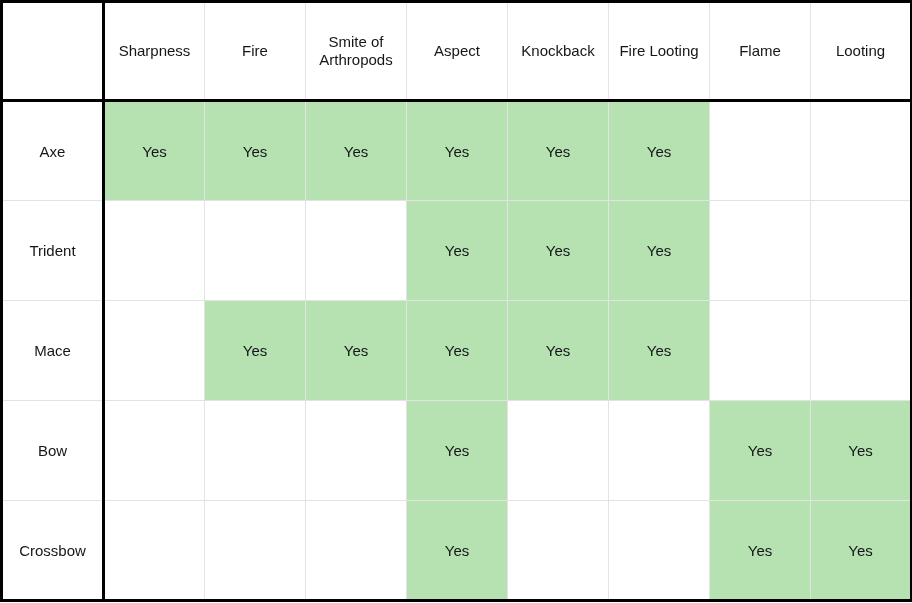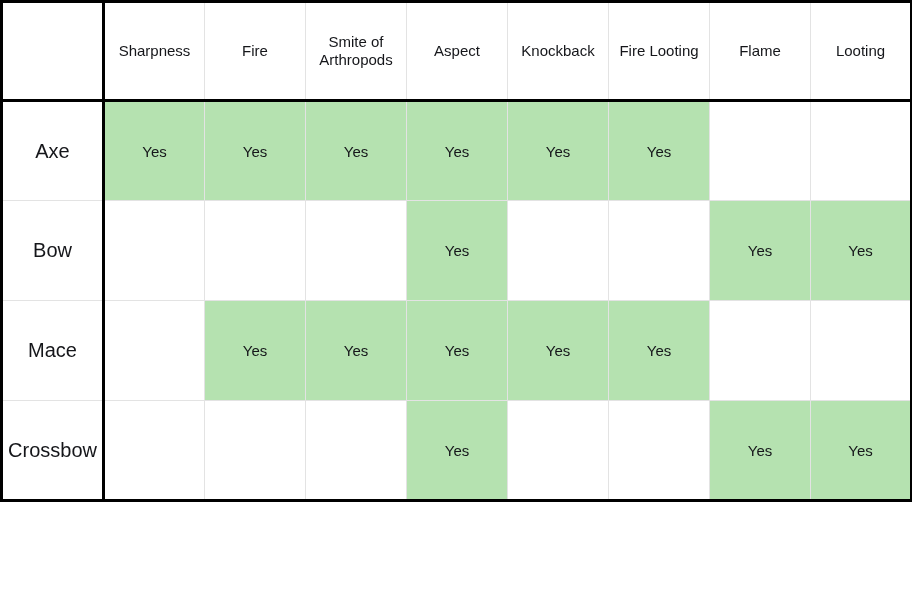--- a/index.html
+++ b/index.html
@@ -62,21 +62,21 @@
   
   table.matrix thead th.corner-cell,
   table.matrix tbody th.row-label {
     border-right: 3px solid #000000;
   }
 
   
   table.matrix tbody tr { height: 100px; }
   table.matrix tbody th.row-label {
     height: 100px;
-    font-size: 20px;
+    font-size: 15px;
     background: #ffffff;
     font-weight: 400;
   }
   table.matrix tbody td.cell {
     height: 100px;
     font-size: 15px;
     background: #ffffff;
   }
   table.matrix tbody td.cell.yes {
     background: #b5e2b0;
@@ -123,40 +123,51 @@
           <td class="cell yes">Yes</td>
           <td class="cell yes">Yes</td>
           <td class="cell yes">Yes</td>
           <td class="cell yes">Yes</td>
           <td class="cell yes">Yes</td>
           <td class="cell yes">Yes</td>
           <td class="cell"></td>
           <td class="cell"></td>
         </tr>
         <tr>
-          <th class="row-label">Bow</th>
+          <th class="row-label">Trident</th>
           <td class="cell"></td>
           <td class="cell"></td>
           <td class="cell"></td>
           <td class="cell yes">Yes</td>
+          <td class="cell yes">Yes</td>
+          <td class="cell yes">Yes</td>
           <td class="cell"></td>
           <td class="cell"></td>
-          <td class="cell yes">Yes</td>
-          <td class="cell yes">Yes</td>
         </tr>
         <tr>
           <th class="row-label">Mace</th>
           <td class="cell"></td>
           <td class="cell yes">Yes</td>
           <td class="cell yes">Yes</td>
           <td class="cell yes">Yes</td>
           <td class="cell yes">Yes</td>
           <td class="cell yes">Yes</td>
           <td class="cell"></td>
           <td class="cell"></td>
+        </tr>
+        <tr>
+          <th class="row-label">Bow</th>
+          <td class="cell"></td>
+          <td class="cell"></td>
+          <td class="cell"></td>
+          <td class="cell yes">Yes</td>
+          <td class="cell"></td>
+          <td class="cell"></td>
+          <td class="cell yes">Yes</td>
+          <td class="cell yes">Yes</td>
         </tr>
         <tr>
           <th class="row-label">Crossbow</th>
           <td class="cell"></td>
           <td class="cell"></td>
           <td class="cell"></td>
           <td class="cell yes">Yes</td>
           <td class="cell"></td>
           <td class="cell"></td>
           <td class="cell yes">Yes</td>

